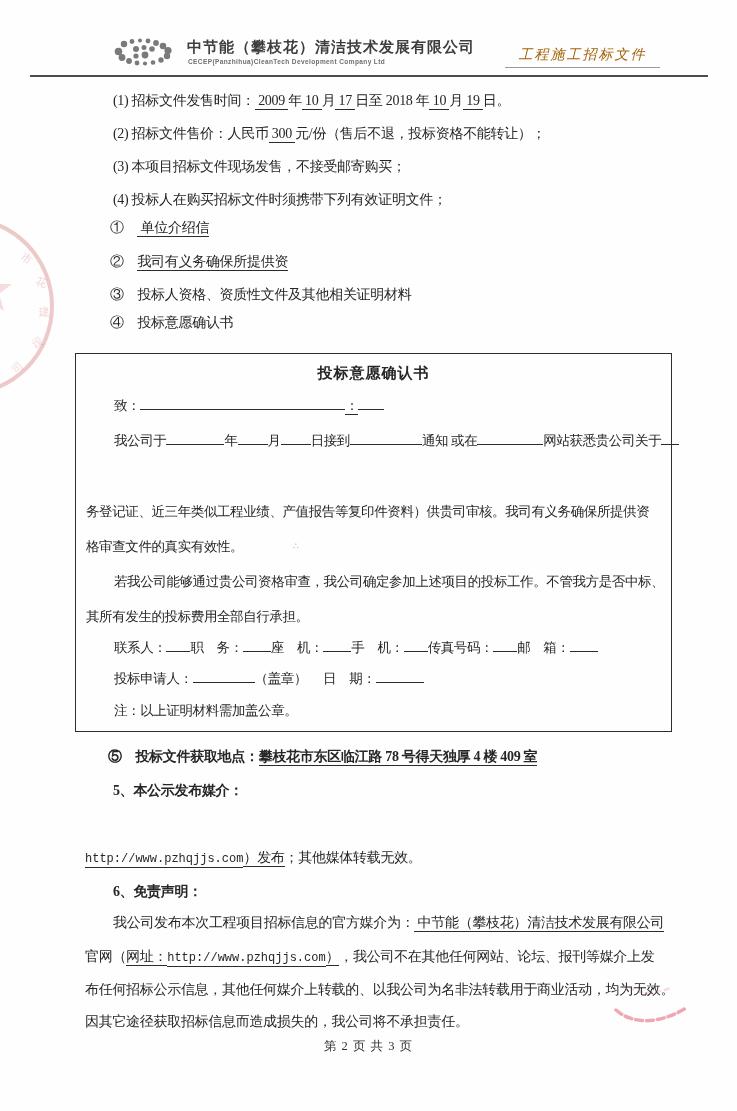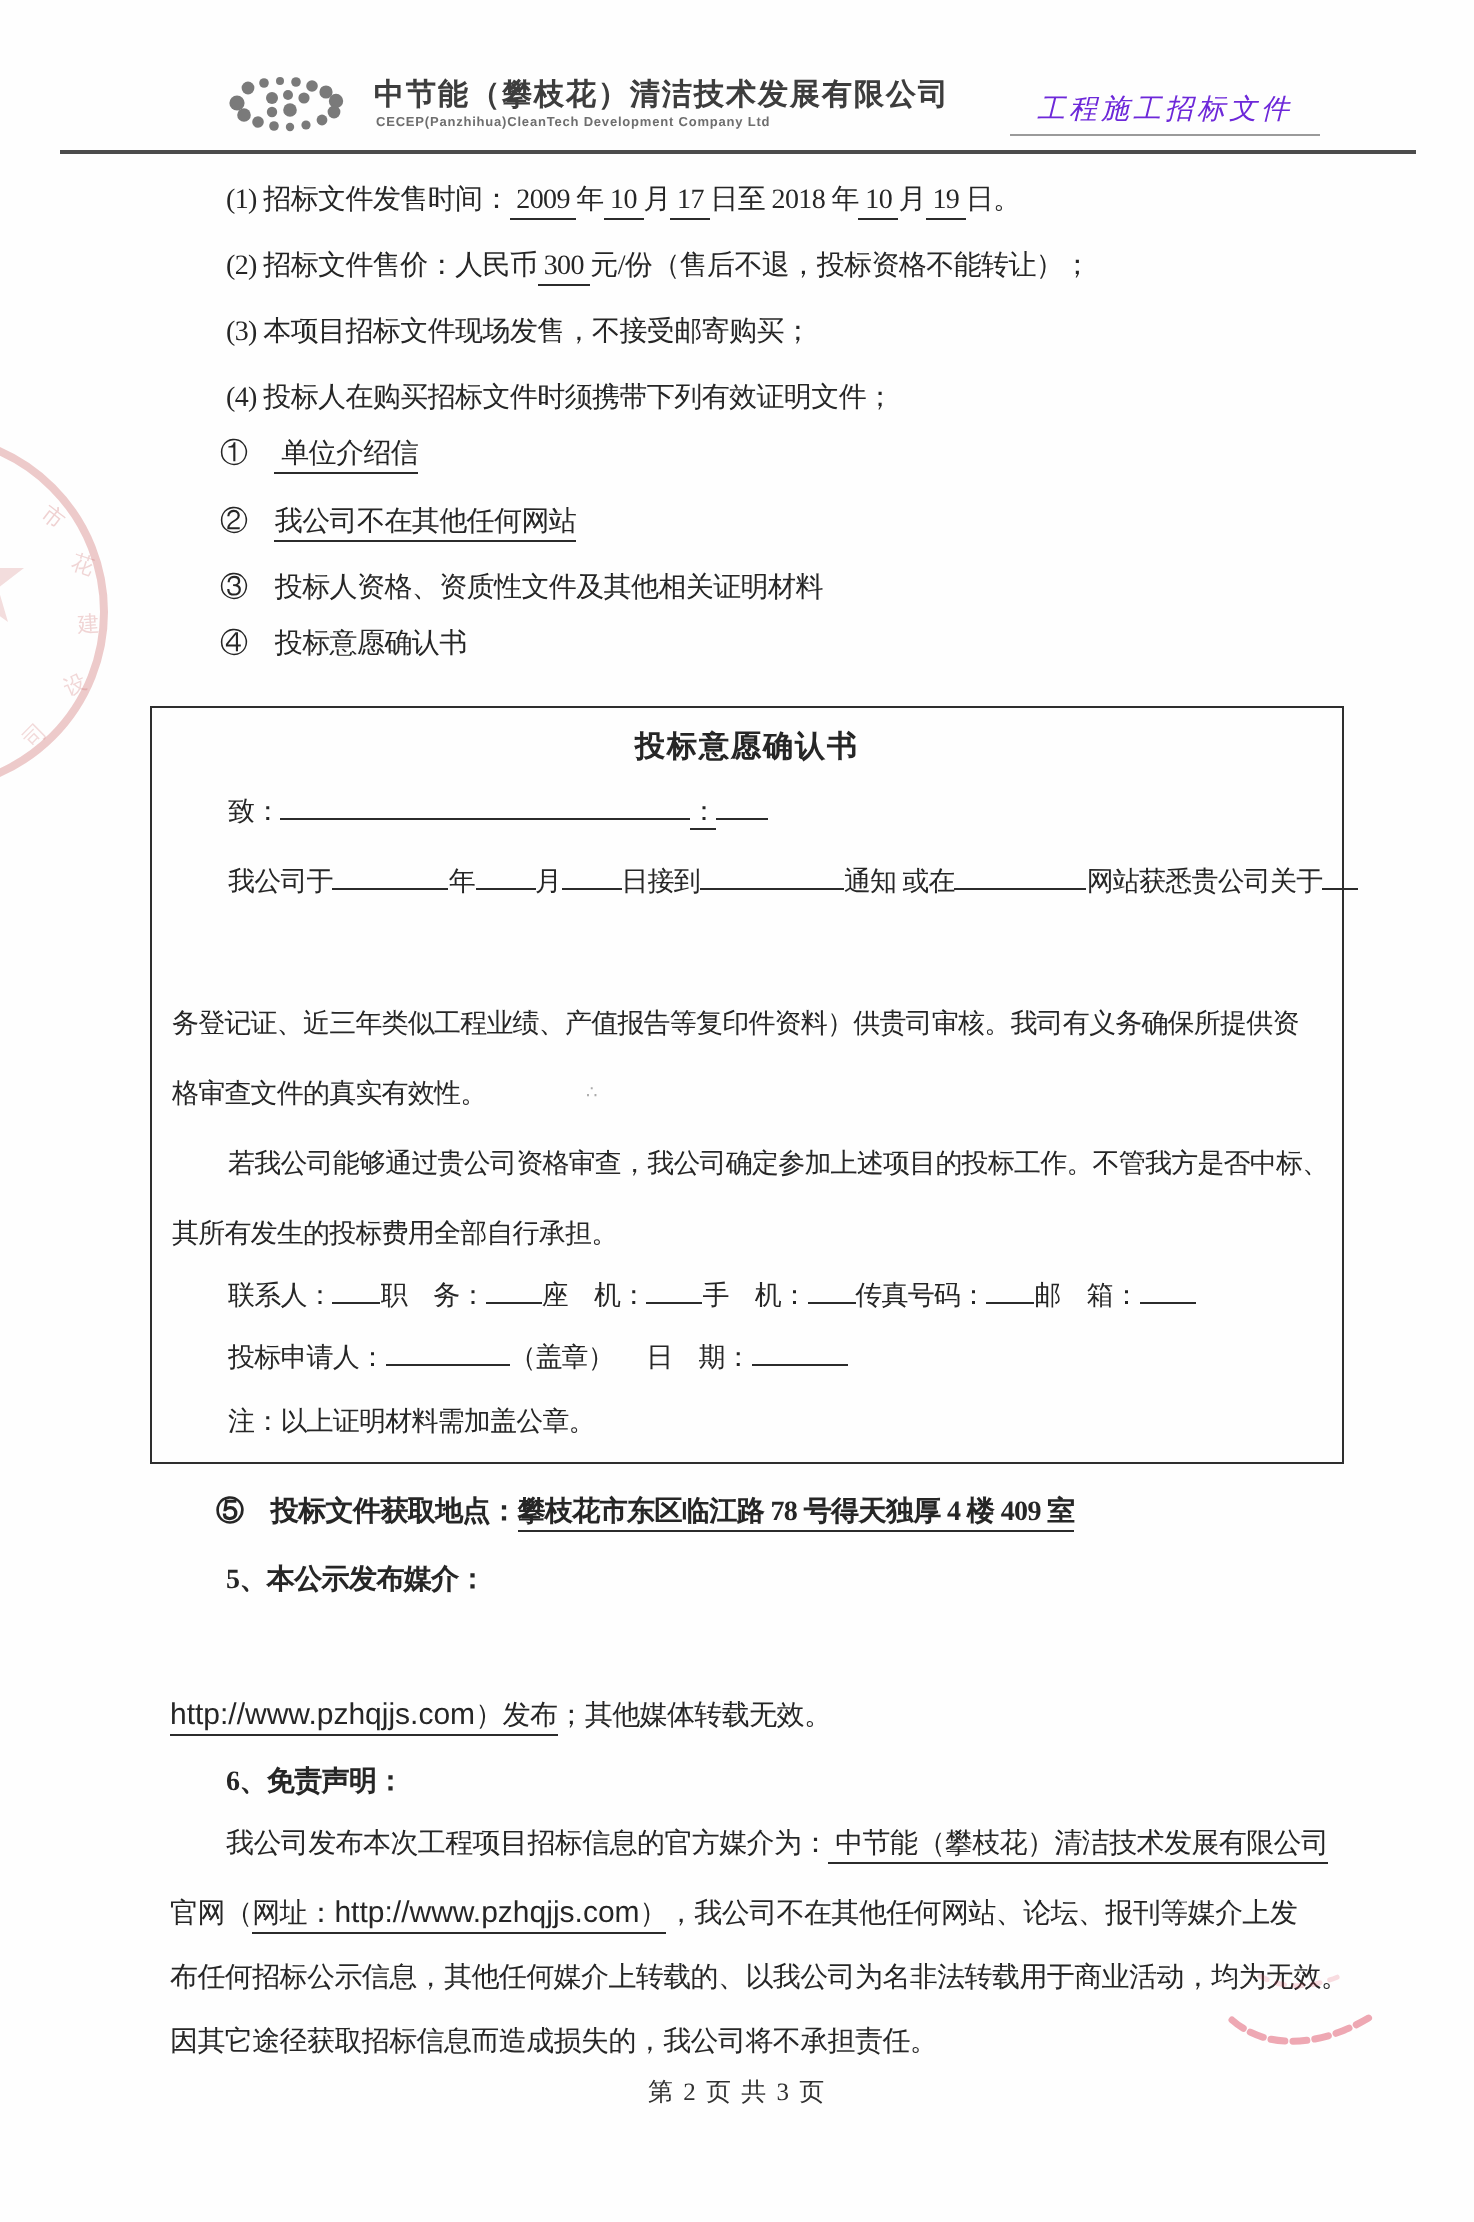--- a/index.html
+++ b/index.html
@@ -22,33 +22,33 @@
   }
   .company-en{
     position:absolute;left:188px;top:58px;
     font-family:"Liberation Sans","DejaVu Sans",sans-serif;
     font-weight:bold;font-size:6.5px;letter-spacing:.4px;color:#6e6e6e;
     white-space:nowrap;
   }
   .doc-type{
     position:absolute;left:505px;top:46px;width:155px;
     text-align:center;font-style:italic;font-size:14px;letter-spacing:2px;
-    color:#6d28d9;padding-bottom:3px;border-bottom:1px solid #9a9a9a;
+    color:#a16207;padding-bottom:3px;border-bottom:1px solid #9a9a9a;
     white-space:nowrap;
   }
   .header-rule{position:absolute;left:30px;top:75px;width:678px;height:2px;background:#4c4c4c;}
   
   .line{
     position:absolute;left:85px;white-space:nowrap;
     font-size:14px;letter-spacing:-0.3px;line-height:20px;color:#262626;
   }
   .indent{left:113px;}
   .u{border-bottom:1px solid #2b2b2b;padding-bottom:1px;}
   .b{font-weight:bold;}
-  .mono{font-family:Liberation Sans, sans-serif;font-size:15px;letter-spacing:0;}
+  .mono{font-family:Liberation Mono, monospace;font-size:12px;letter-spacing:0;}
   .blank{display:inline-block;border-bottom:1px solid #2b2b2b;height:.95em;vertical-align:baseline;}
   
   .confirm-box{
     position:absolute;left:75px;top:353px;width:595px;height:377px;
     border:1.5px solid #2e2e2e;background:transparent;
   }
   .confirm-box .line{font-size:13.5px;letter-spacing:-0.4px;left:10px;}
   .confirm-box .indent{left:38px;}
   .box-title{
     position:absolute;left:0;right:0;top:10px;text-align:center;
@@ -109,21 +109,21 @@
     <text x="92" y="142" fill="rgba(201,92,92,0.24)" font-size="11" transform="rotate(-24 92 142)">设</text>
     <text x="74" y="168" fill="rgba(201,92,92,0.22)" font-size="11" transform="rotate(-45 74 168)">司</text>
   </svg>
 
   <div class="line indent" style="top:91px"><span>(1) 招标文件发售时间：</span><span class="u"> 2009 </span><span> 年</span><span class="u"> 10 </span><span> 月</span><span class="u"> 17 </span><span> 日至 2018 年</span><span class="u"> 10 </span><span> 月</span><span class="u"> 19 </span><span> 日。</span></div>
   <div class="line indent" style="top:124px"><span>(2) 招标文件售价：人民币</span><span class="u"> 300 </span><span> 元/份（售后不退，投标资格不能转让）；</span></div>
   <div class="line indent" style="top:157px"><span>(3) 本项目招标文件现场发售，不接受邮寄购买；</span></div>
   <div class="line indent" style="top:190px"><span>(4) 投标人在购买招标文件时须携带下列有效证明文件；</span></div>
 
   <div class="line" style="top:218px;left:110px"><span>①</span><span>　</span><span class="u"> 单位介绍信 </span></div>
-  <div class="line" style="top:252px;left:110px"><span>②</span><span>　</span><span class="u">我公司不在其他任何网站</span></div>
+  <div class="line" style="top:252px;left:110px"><span>②</span><span>　</span><span class="u">我司有义务确保所提供资</span></div>
   <div class="line" style="top:285px;left:110px"><span>③</span><span>　投标人资格、资质性文件及其他相关证明材料</span></div>
   <div class="line" style="top:313px;left:110px"><span>④</span><span>　投标意愿确认书</span></div>
 
   <div class="confirm-box">
     <div class="box-title">投标意愿确认书</div>
     <div class="line indent" style="top:42px"><span>致：</span><span class="blank" style="width: 205px;"></span><span class="u">：</span><span class="blank" style="width: 26px;"></span></div>
     <div class="line indent" style="top:77px"><span>我公司于</span><span class="blank" style="width: 58px;"></span><span>年</span><span class="blank" style="width: 30px;"></span><span>月</span><span class="blank" style="width: 30px;"></span><span>日接到</span><span class="blank" style="width: 72px;"></span><span>通知 或在</span><span class="blank" style="width: 66px;"></span><span>网站获悉贵公司关于</span><span class="blank" style="width: 18px;"></span></div>
     <div class="line" style="top:148px"><span>务登记证、近三年类似工程业绩、产值报告等复印件资料）供贵司审核。我司有义务确保所提供资</span></div>
     <div class="line" style="top:183px"><span>格审查文件的真实有效性。</span></div>
     <div class="line indent" style="top:218px"><span>若我公司能够通过贵公司资格审查，我公司确定参加上述项目的投标工作。不管我方是否中标、</span></div>

